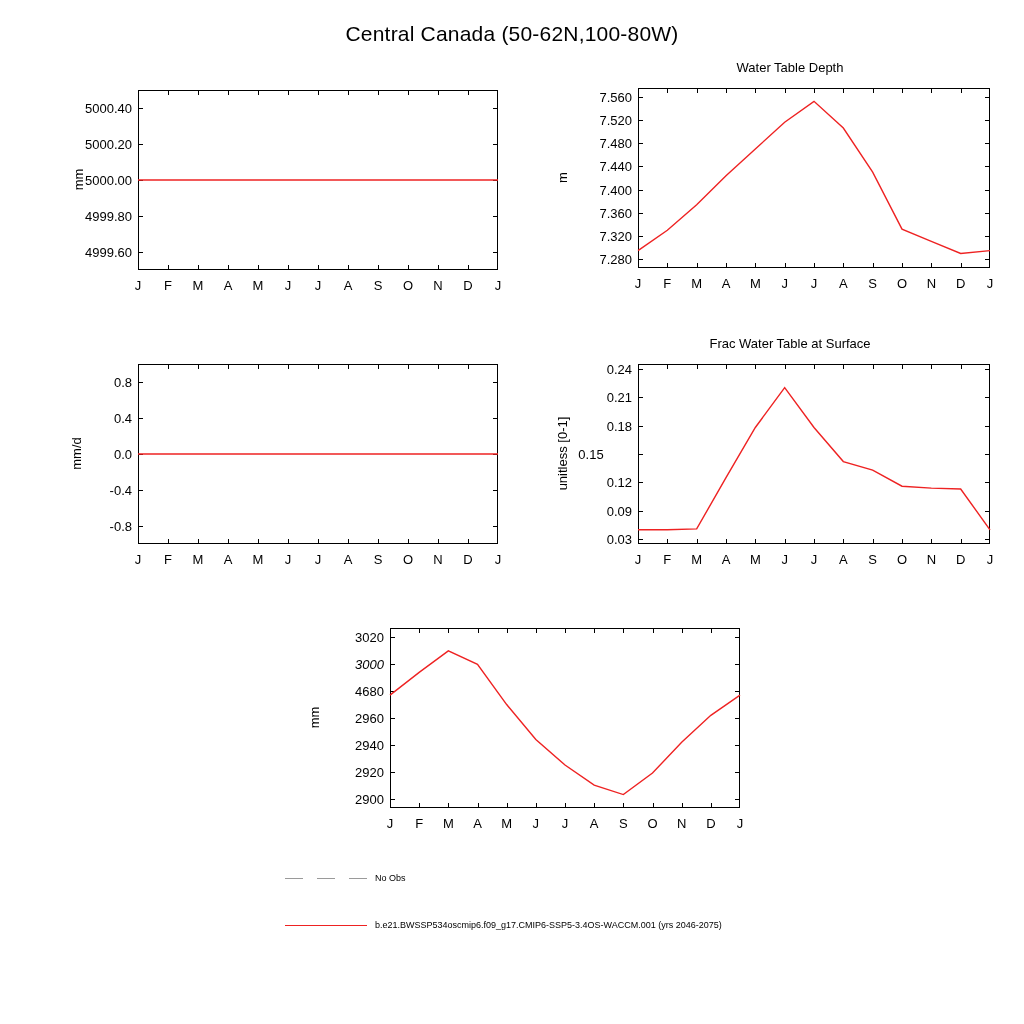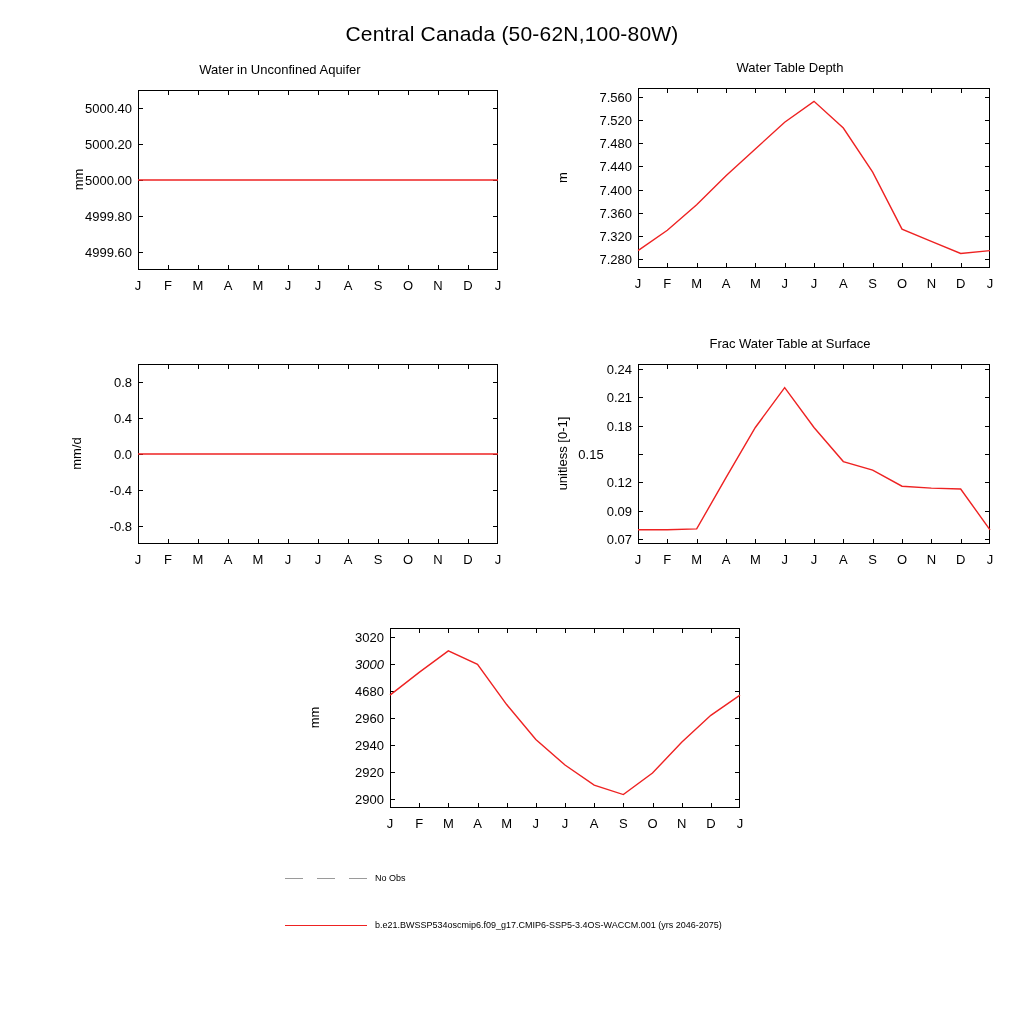--- a/index.html
+++ b/index.html
@@ -101,21 +101,20 @@
     left: 0;
     width: 82px;
   }
 </style>
 </head>
 <body>
 
 <div class="page-title">Central Canada (50-62N,100-80W)</div>
 
 <div class="panel" style="left:60px; top:62px; width:440px; height:240px;">
-  <div class="panel-title">Water in Unconfined Aquifer</div>
   <div class="ylabel" style="left:-22px; top:110px; width:80px;">mm</div>
   <div class="plot-area" style="left:78px; top:28px; width:360px; height:180px;"></div>
 <div class="ytick" style="left: 0px; width: 72px; top: 190px;">4999.60</div>
     <div class="tickmark" style="left: 78px; top: 190px; width: 5px; height: 1px;"></div>
     <div class="tickmark" style="left: 433px; top: 190px; width: 5px; height: 1px;"></div>
     <div class="ytick" style="left: 0px; width: 72px; top: 154px;">4999.80</div>
     <div class="tickmark" style="left: 78px; top: 154px; width: 5px; height: 1px;"></div>
     <div class="tickmark" style="left: 433px; top: 154px; width: 5px; height: 1px;"></div>
     <div class="ytick" style="left: 0px; width: 72px; top: 118px;">5000.00</div>
     <div class="tickmark" style="left: 78px; top: 118px; width: 5px; height: 1px;"></div>
@@ -289,21 +288,21 @@
     <div class="xtick" style="left: 438px; top: 216px;">J</div>
     <svg class="series" width="440px" height="240px">
       <polyline points="78.00,118.00 108.00,118.00 138.00,118.00 168.00,118.00 198.00,118.00 228.00,118.00 258.00,118.00 288.00,118.00 318.00,118.00 348.00,118.00 378.00,118.00 408.00,118.00 438.00,118.00" fill="none" stroke="#ee2222" stroke-width="1.4"></polyline>
     </svg>
   </div>
 
 <div class="panel" style="left:550px; top:336px; width:450px; height:240px;">
   <div class="panel-title" style="left:40px; width:400px;">Frac Water Table at Surface</div>
   <div class="ylabel" style="left:-38px; top:110px; width:100px;">unitless [0-1]</div>
   <div class="plot-area" style="left:88px; top:28px; width:352px; height:180px;"></div>
-<div class="ytick" style="left: 0px; width: 82px; top: 203.263px;">0.07</div>
+<div class="ytick" style="left: 0px; width: 82px; top: 203.263px;">0.03</div>
     <div class="tickmark" style="left: 88px; top: 203.263px; width: 5px; height: 1px;"></div>
     <div class="tickmark" style="left: 435px; top: 203.263px; width: 5px; height: 1px;"></div>
     <div class="ytick" style="left: 0px; width: 82px; top: 174.842px;">0.09</div>
     <div class="tickmark" style="left: 88px; top: 174.842px; width: 5px; height: 1px;"></div>
     <div class="tickmark" style="left: 435px; top: 174.842px; width: 5px; height: 1px;"></div>
     <div class="ytick" style="left: 0px; width: 82px; top: 146.421px;">0.12</div>
     <div class="tickmark" style="left: 88px; top: 146.421px; width: 5px; height: 1px;"></div>
     <div class="tickmark" style="left: 435px; top: 146.421px; width: 5px; height: 1px;"></div>
     <div class="ytick" style="left: 0px; width: 82px; top: 118px; text-align: center;">0.15</div>
     <div class="tickmark" style="left: 88px; top: 118px; width: 5px; height: 1px;"></div>

